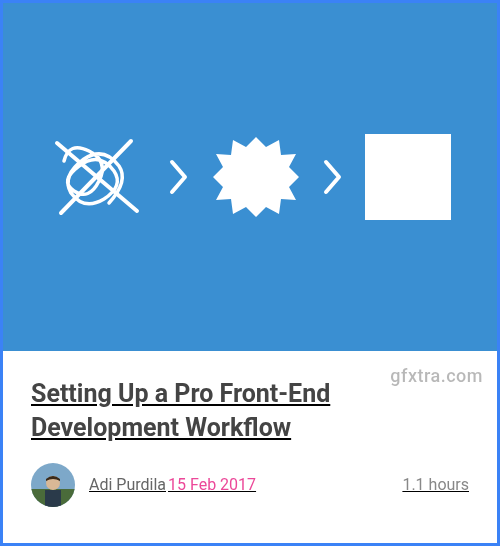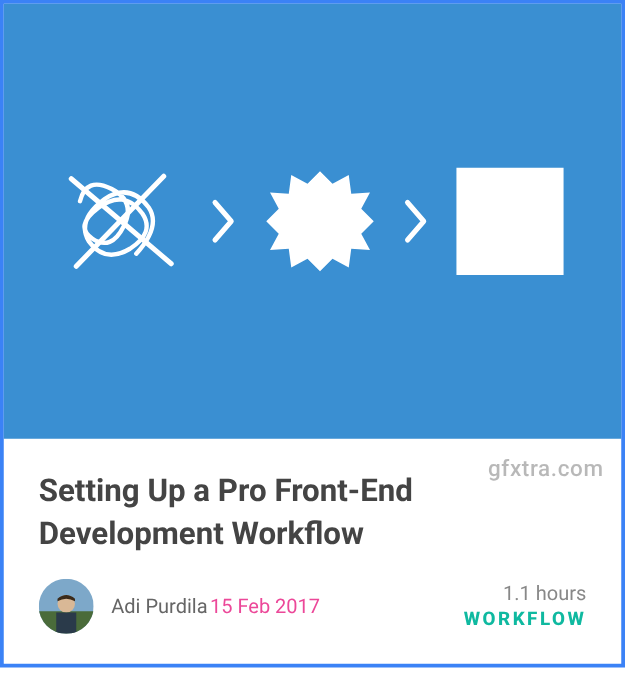--- a/index.html
+++ b/index.html
@@ -25,21 +25,22 @@
       background: #3a8fd2;
       display: flex;
       align-items: center;
       justify-content: center;
       gap: 22px;
     }
     .scribble-icon svg, .burst-icon svg, .square-icon svg, .arrow-icon svg {
       display: block;
     }
     .card-body {
-      padding: 26px 28px 24px 28px;
+      padding: 26px 28px 36px 28px;
+      text-decoration: underline;
     }
     .course-title {
       font-size: 25px;
       font-weight: 700;
       color: #444;
       line-height: 1.35;
       margin-bottom: 18px;
     }
     .meta-row {
       display: flex;
@@ -152,17 +153,16 @@
           </svg>
         </div>
         <div class="author-text">
           <span class="author-name">Adi Purdila</span>
           <span class="course-date">15 Feb 2017</span>
         </div>
       </div>
 
       <div class="right-meta">
         <span class="duration">1.1 hours</span>
-        <span class="category-tag">WORKFLOW</span>
       </div>
     </div>
   </div>
 </div>
 
 </body></html>

